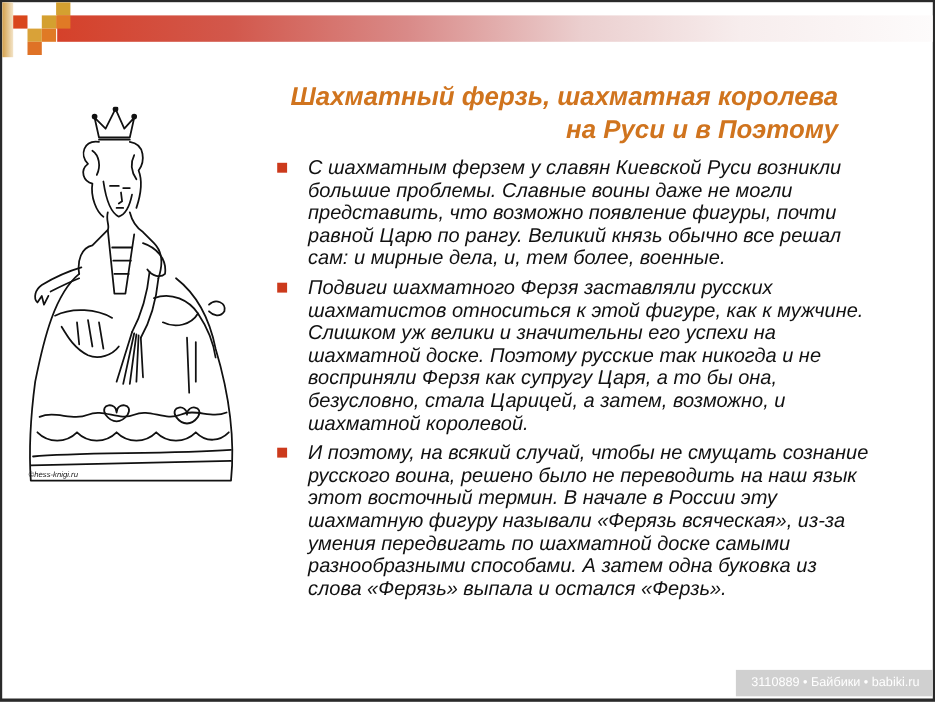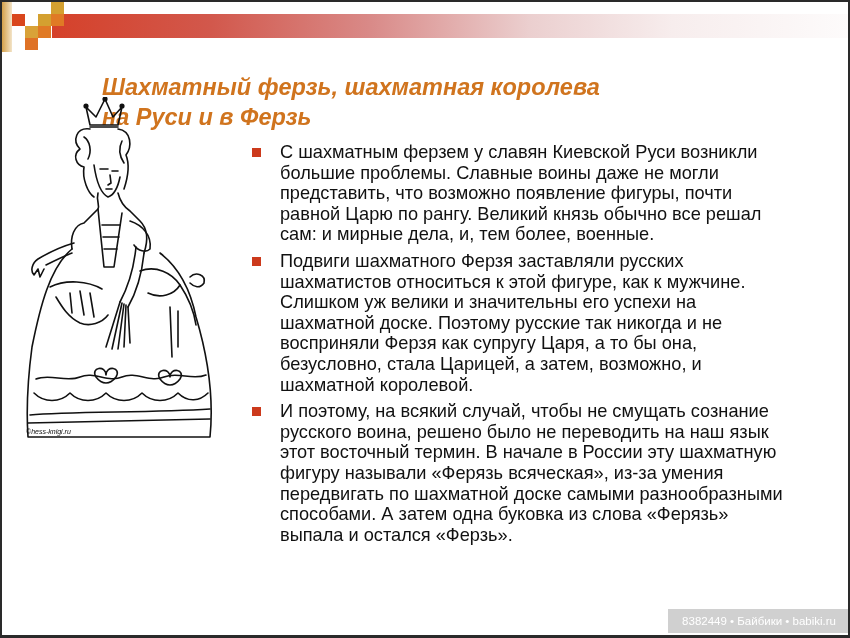--- a/index.html
+++ b/index.html
@@ -22,37 +22,37 @@
     background: linear-gradient(to right, #d5412a 0%, #d2584c 20%, #d98a88 40%, #ebcfcf 60%, #f7eded 78%, #fdfbfb 100%);
   }
   .deco-left-fade {
     position: absolute; left: 0; top: 0; width: 10px; height: 50px;
     background: linear-gradient(to right, #d4a04a, #f3e4c8);
   }
   .sq { position: absolute; width: 13px; height: 12px; }
   
   .title {
     position: absolute; left: 100px; top: 70px; width: 660px;
-    text-align: left;
+    text-align: right;
     color: #d0741e;
     font-weight: bold; font-style: italic;
     font-size: 23.5px; line-height: 30px;
   }
   
   .illustration {
     position: absolute; left: 8px; top: 95px; width: 232px; height: 355px;
   }
   .illustration svg { width: 100%; height: 100%; }
   
   .content {
     position: absolute; left: 248px; top: 140px; width: 540px;
   }
   .bullet-item {
     position: relative; padding-left: 30px; margin-bottom: 6px;
-    font-size: 18.2px; line-height: 20.6px; color: #111111;
+    font-size: 18.2px; line-height: 20.6px; color: #111111; font-style: italic;
   }
   .bullet-marker {
     position: absolute; left: 2px; top: 6px;
     width: 9px; height: 9px; background: #cc3a1c;
   }
   .watermark {
     position: absolute; right: 0; bottom: 2px;
     height: 24px; padding: 0 12px 0 14px;
     background: rgba(200,200,200,0.85);
     color: #ffffff; font-size: 11.5px; line-height: 24px;
@@ -70,21 +70,21 @@
     <div class="sq" style="left:36px;top:12px;background:#d4a030;"></div>
     <div class="sq" style="left:49px;top:0px;background:#d4a030;"></div>
     <div class="sq" style="left:49px;top:12px;background:#e07a25;"></div>
     <div class="sq" style="left:23px;top:24px;background:#d9a238;"></div>
     <div class="sq" style="left:36px;top:24px;background:#e07a25;"></div>
     <div class="sq" style="left:23px;top:36px;background:#df7226;"></div>
   </div>
 
   <div class="title">
     <div>Шахматный ферзь, шахматная королева</div>
-    <div>на Руси и в Ферзь</div>
+    <div>на Руси и в Поэтому</div>
   </div>
 
   <div class="illustration">
     <svg viewBox="0 0 232 355" fill="none" stroke="#111" stroke-width="1.6" stroke-linejoin="round" stroke-linecap="round">
 
       <path d="M80 28 L76 10 L86 20 L95 2 L103 20 L112 10 L108 28 Z"></path>
       <circle cx="76" cy="9" r="1.8" fill="#111"></circle>
       <circle cx="95" cy="2" r="1.8" fill="#111"></circle>
       <circle cx="112" cy="9" r="1.8" fill="#111"></circle>
       <line x1="80" y1="30" x2="108" y2="30"></line>
@@ -143,14 +143,14 @@
     <div class="bullet-item">
       <span class="bullet-marker"></span>
       <span>Подвиги шахматного Ферзя заставляли русских шахматистов относиться к этой фигуре, как к мужчине. Слишком уж велики и значительны его успехи на шахматной доске. Поэтому русские так никогда и не восприняли Ферзя как супругу Царя, а то бы она, безусловно, стала Царицей, а затем, возможно, и шахматной королевой.</span>
     </div>
     <div class="bullet-item">
       <span class="bullet-marker"></span>
       <span>И поэтому, на всякий случай, чтобы не смущать сознание русского воина, решено было не переводить на наш язык этот восточный термин. В начале в России эту шахматную фигуру называли «Ферязь всяческая», из-за умения передвигать по шахматной доске самыми разнообразными способами. А затем одна буковка из слова «Ферязь» выпала и остался «Ферзь».</span>
     </div>
   </div>
 
-  <div class="watermark">8382449 • Байбики • babiki.ru</div>
+  <div class="watermark">3110889 • Байбики • babiki.ru</div>
 </div>
 
 </body></html>

